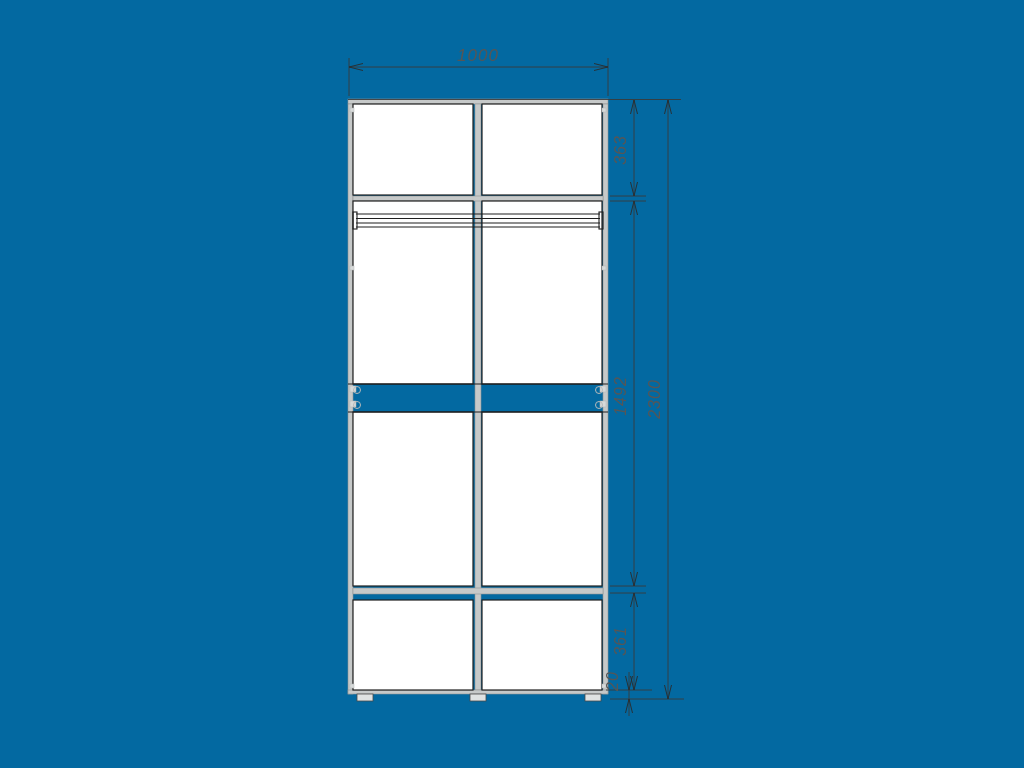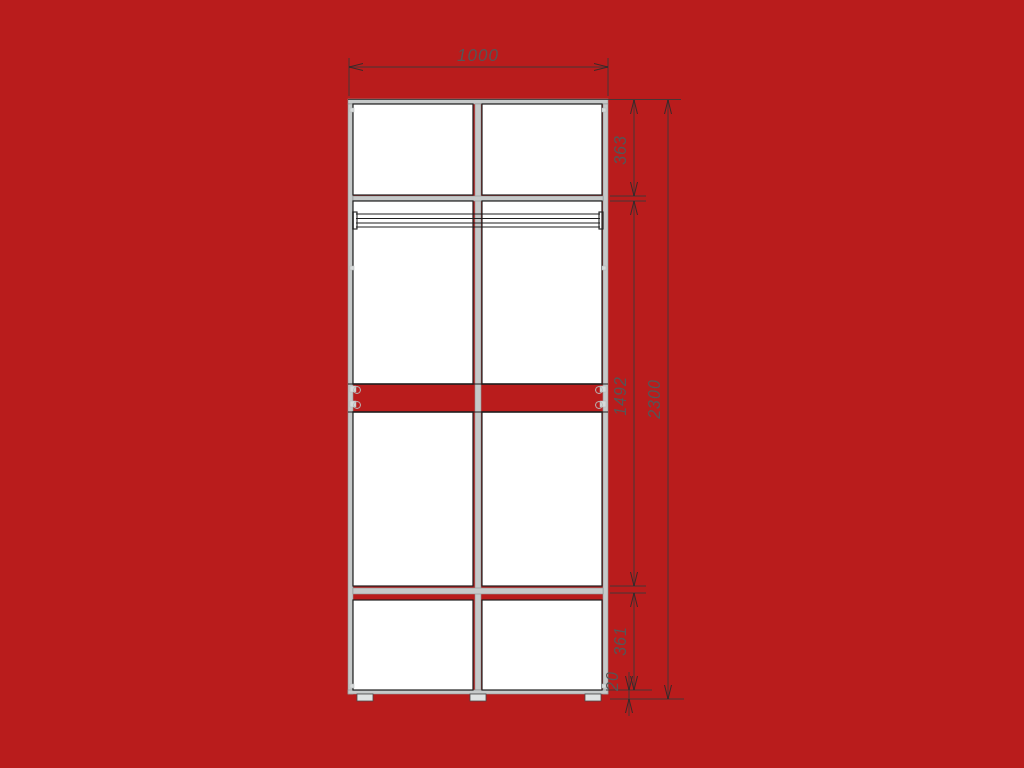--- a/index.html
+++ b/index.html
@@ -1,16 +1,16 @@
 <!DOCTYPE html>
 <html><head>
 <meta charset="utf-8">
 <style>
   html,body{margin:0;padding:0;background:#ffffff;}
-  .canvas{position:relative;width:1024px;height:768px;background:#b91c1c;overflow:hidden;
+  .canvas{position:relative;width:1024px;height:768px;background:#0369a1;overflow:hidden;
           font-family:"Liberation Sans", sans-serif;}
   svg{position:absolute;left:0;top:0;}
   .ln   {stroke:#1f1f1f;stroke-width:1.1;fill:none;}
   .dim  {stroke:#3a3a3a;stroke-width:0.9;fill:none;}
   .arr  {stroke:#2a2a2a;stroke-width:0.9;fill:none;}
   .gray {fill:#c6c9c9;stroke:#8f9393;stroke-width:0.6;}
   .door {fill:#ffffff;stroke:#1f1f1f;stroke-width:1.2;}
   .mark {fill:#d7dada;stroke:#b3b6b6;stroke-width:0.5;}
   .handle{fill:none;stroke:#b7bababa;stroke:#b7baba;stroke-width:1;}
   .foot {fill:#dfe2e2;stroke:#4a4a4a;stroke-width:0.8;}

